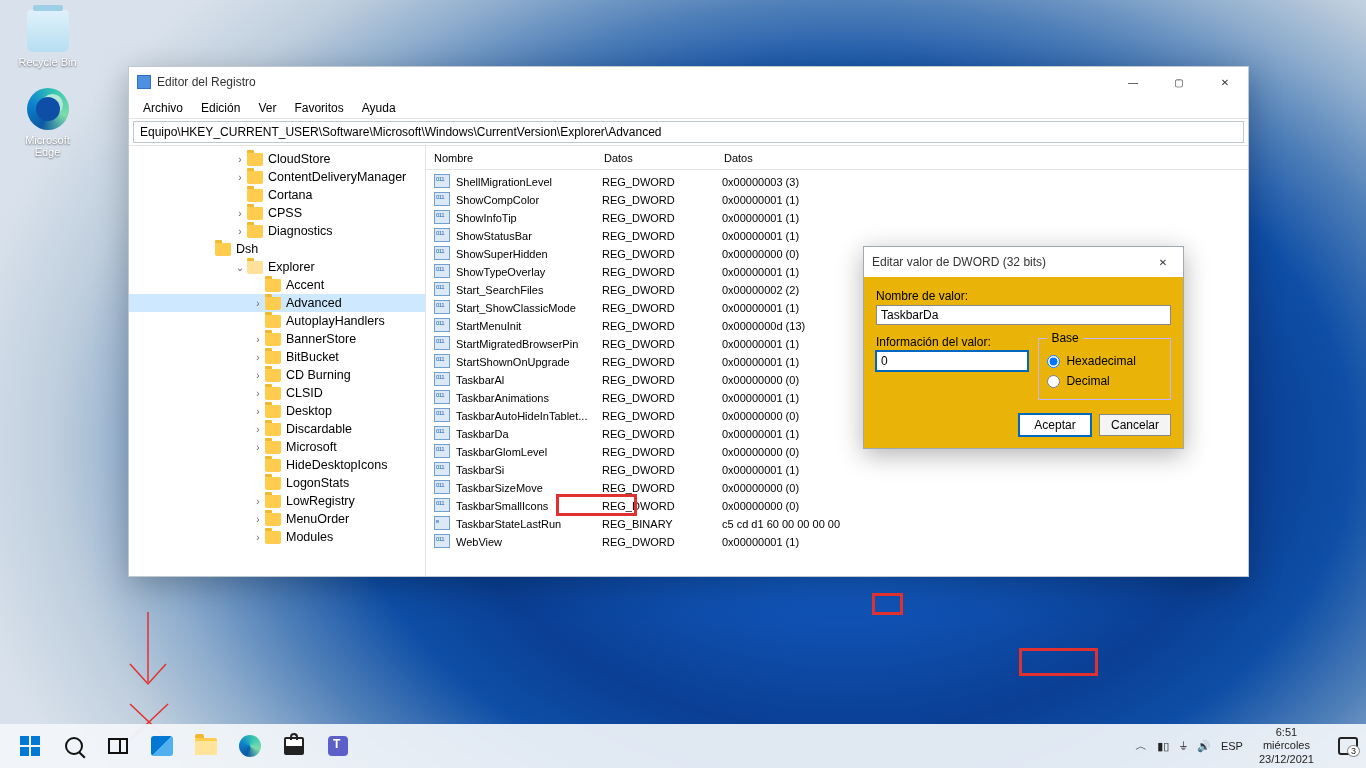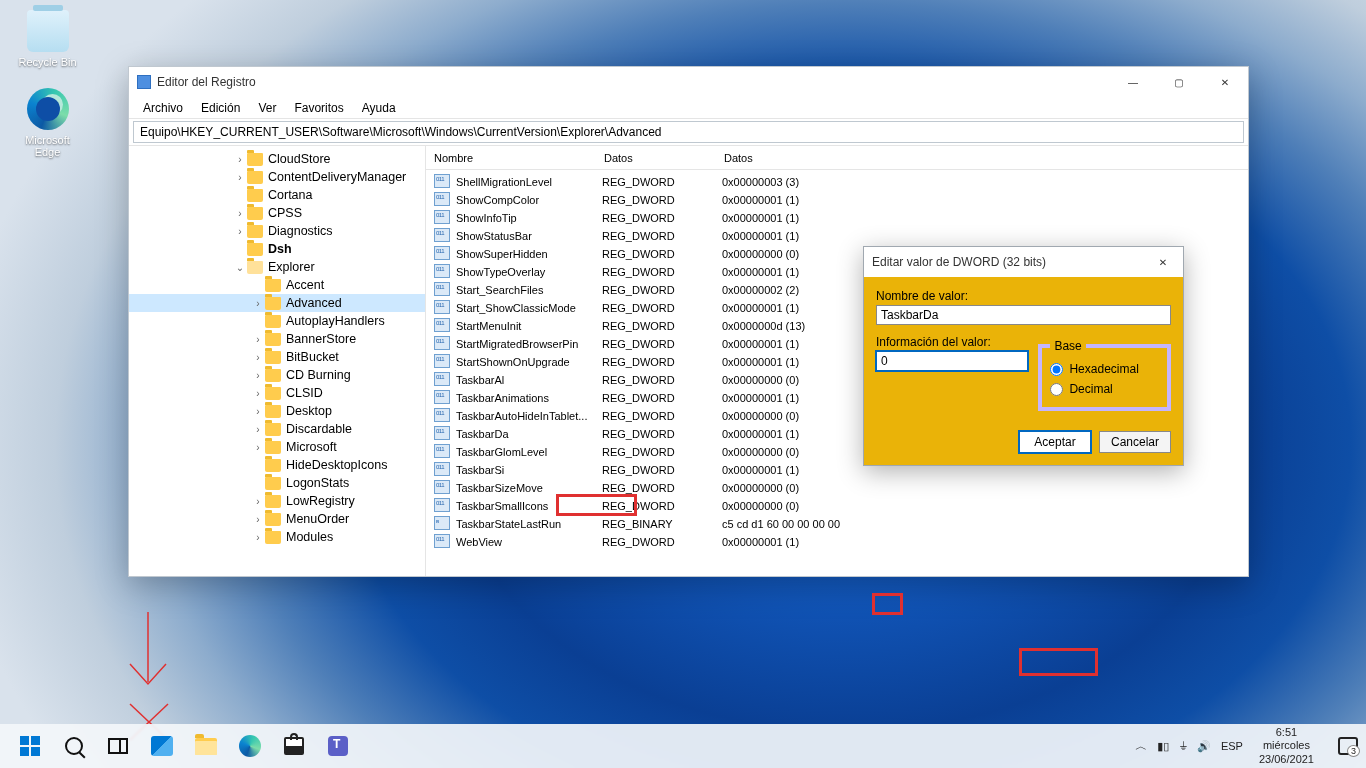--- a/index.html
+++ b/index.html
@@ -53,25 +53,25 @@
 
 
 .dialog { position:absolute; left:863px; top:246px; width:321px; background:#eab308; border:1px solid #a0a8b0; box-shadow:0 6px 24px rgba(0,0,0,0.3); font-size:12px; }
 .dialog .titlebar{height:30px;}
 .dialog-body{padding:8px 12px 12px;}
 .dlg-label{margin:4px 0 2px;}
 .dlg-input{width:100%; border:1px solid #888; padding:2px 4px; font-size:12px; height:20px; margin-bottom:6px;}
 .dlg-input.ro{background:#fff;}
 .dlg-row{display:flex; gap:10px;}
 .dlg-col{flex:1;}
-.fieldset{border:4px solid #c4b5fd; padding:6px 8px 8px; margin-top:8px;}
+.fieldset{border:1px solid #c4b5fd; padding:6px 8px 8px; margin-top:0;}
 .fieldset legend{font-size:12px;padding:0 4px;}
 .radio-row{display:flex;align-items:center;gap:6px;height:20px;}
 .radio-row input{margin:0;}
-.dlg-buttons{display:flex;justify-content:flex-end;gap:8px;margin-top:20px;}
+.dlg-buttons{display:flex;justify-content:flex-end;gap:8px;margin-top:14px;}
 .dlg-btn{min-width:72px;height:22px;border:1px solid #888;background:#f4f4f4;font-size:12px;}
 .dlg-btn.primary{border:1px solid #0067c0; background:#fff; outline:1px solid #0067c0;}
 
 
 .red-box{border:3px solid #e03030;position:absolute;pointer-events:none;}
 .arrow-annot{position:absolute; left:118px; top:612px; width:60px; height:110px; pointer-events:none;}
 .arrow-annot svg{overflow:visible;}
 
 
 .taskbar { position:absolute; left:0; right:0; bottom:0; height:44px; background:rgba(243,246,250,0.92); display:flex; align-items:center; padding:0 8px; backdrop-filter:blur(1px);}
@@ -151,21 +151,21 @@
         <div class="tree-item" style="padding-left: 104px;">
           <span class="exp">›</span>
           <span class="folder"></span>
           <span class="label">CPSS</span>
         </div>
         <div class="tree-item" style="padding-left: 104px;">
           <span class="exp">›</span>
           <span class="folder"></span>
           <span class="label">Diagnostics</span>
         </div>
-        <div class="tree-item" style="padding-left: 104px; font-weight: bold;">
+        <div class="tree-item" style="padding-left: 72px;">
           <span class="exp"></span>
           <span class="folder"></span>
           <span class="label">Dsh</span>
         </div>
         <div class="tree-item" style="padding-left: 104px;">
           <span class="exp">⌄</span>
           <span class="folder open"></span>
           <span class="label">Explorer</span>
         </div>
         <div class="tree-item" style="padding-left: 122px;">
@@ -463,17 +463,17 @@
   <div class="tb-spacer"></div>
   <div class="systray">
     <span style="font-size:12px;">︿</span>
     <span>▮▯</span>
     <span>⏚</span>
     <span>🔊</span>
     <span>ESP</span>
     <div class="clock">
       <div>6:51</div>
       <div>miércoles</div>
-      <div>23/06/2021</div>
+      <div>23/12/2021</div>
     </div>
     <div class="notif-ico"></div>
   </div>
 </div>
 
 </body></html>

